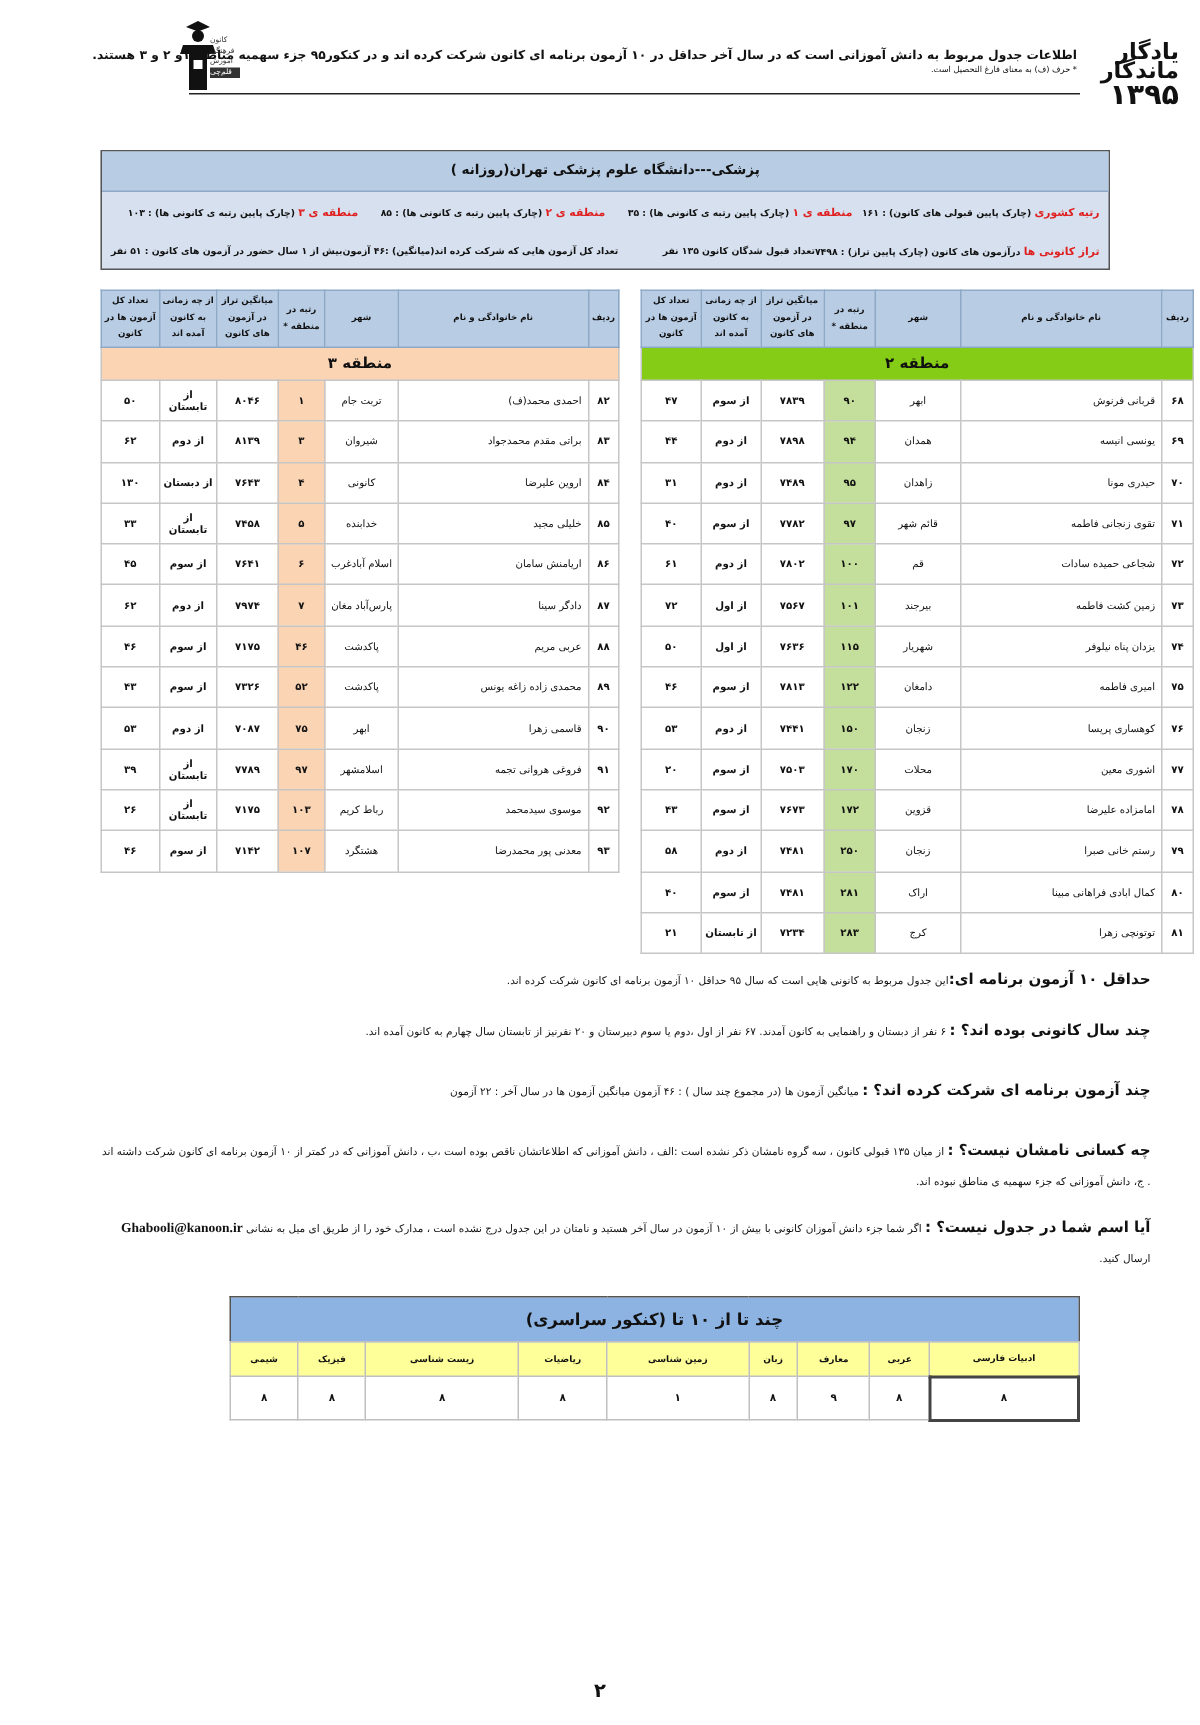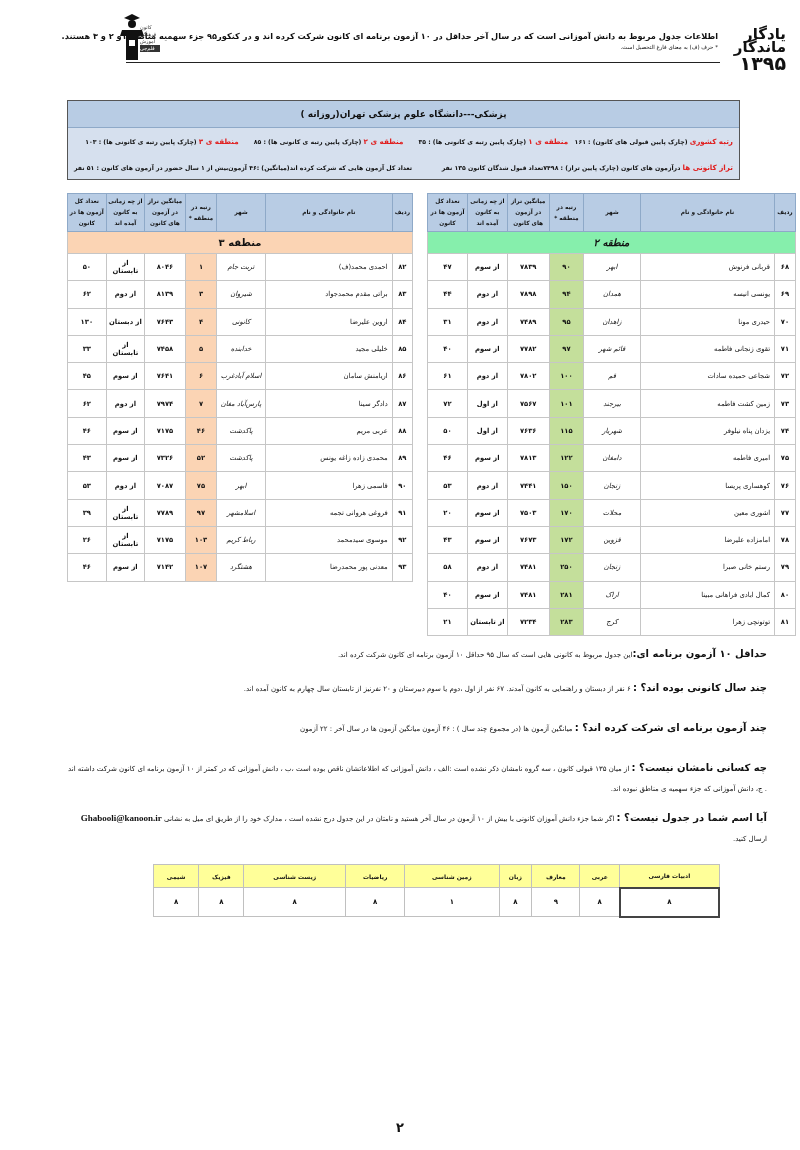--- a/index.html
+++ b/index.html
@@ -26,26 +26,26 @@
       text-align: center; font-size: 9px; font-weight: bold; line-height: 27px; }
     .summary-row { display: flex; height: 26px; align-items: center; font-size: 6.2px; font-weight: bold; padding: 0 6px; }
     .summary-row .cell { flex: 1; text-align: right; white-space: nowrap; }
     .red { color: #e02020; font-size: 7.2px; }
 
     
     .tbl { position: absolute; border-collapse: collapse; font-size: 6.8px; border: 1.5px solid #444; padding-left: 36px; }
     .tbl th { background: #b8cce4; font-weight: bold; font-size: 5.8px; line-height: 11px; border: 1px solid #8ea9c8; text-align: center; padding: 2px 1px; }
     .tbl td { border: 1px solid #c6c6c6; text-align: center; height: 27.3px; padding: 0 2px; font-weight: bold; }
     .tbl td.name { text-align: right; padding-right: 4px; font-weight: normal; }
-    .tbl td.city { font-weight: normal; font-style: italic; }
+    .tbl td.city { font-weight: normal; }
     .tbl td.idx { width: 20px; }
     .tbl .region td { font-size: 10px; font-weight: bold; height: 22px; }
     .t-right { top: 193px; left: 427px; width: 369px; }
     .t-left { top: 193px; left: 67px; width: 346px; }
-    .t-right .region td { background: #86efac; font-style: italic; }
+    .t-right .region td { background: #84cc16; }
     .t-right td.rank { background: #c4df9b; }
     .t-left .region td { background: #fbd4b4; }
     .t-left td.rank { background: #fbd4b4; }
 
     
     .para { position: absolute; right: 33px; width: 700px; font-size: 7px; line-height: 20px; }
     .para b { font-size: 10px; font-weight: bold; }
     .para .email { font-family: "Liberation Serif", serif; font-weight: bold; font-size: 9px; direction: ltr; unicode-bidi: embed; }
 
     
@@ -382,20 +382,23 @@
 </div>
 <div class="para" style="top:758px;">
   <b>چه کسانی نامشان نیست؟ :</b><span> از میان ۱۳۵ قبولی کانون ، سه گروه نامشان ذکر نشده است :الف ، دانش آموزانی که اطلاعاتشان ناقص بوده است ،ب ، دانش آموزانی که در کمتر از ۱۰ آزمون برنامه ای کانون شرکت داشته اند . ج، دانش آموزانی که جزء سهمیه ی مناطق نبوده اند.</span>
 </div>
 <div class="para" style="top:808px;">
   <b>آیا اسم شما در جدول نیست؟ :</b><span> اگر شما جزء دانش آموزان کانونی با بیش از ۱۰ آزمون در سال آخر هستید و نامتان در این جدول درج نشده است ، مدارک خود را از طریق ای میل به نشانی </span><span class="email">Ghabooli@kanoon.ir</span><span> ارسال کنید.</span>
 </div>
 
 <table class="subj">
   <tbody>
+      <tr class="title">
+        <td colspan="9">چند تا از ۱۰ تا (کنکور سراسری)</td>
+      </tr>
   <tr class="hdr" id="subjHdr">
         <td>ادبیات فارسی</td>
         <td>عربی</td>
         <td>معارف</td>
         <td>زبان</td>
         <td>زمین شناسی</td>
         <td>ریاضیات</td>
         <td>زیست شناسی</td>
         <td>فیزیک</td>
         <td>شیمی</td>

